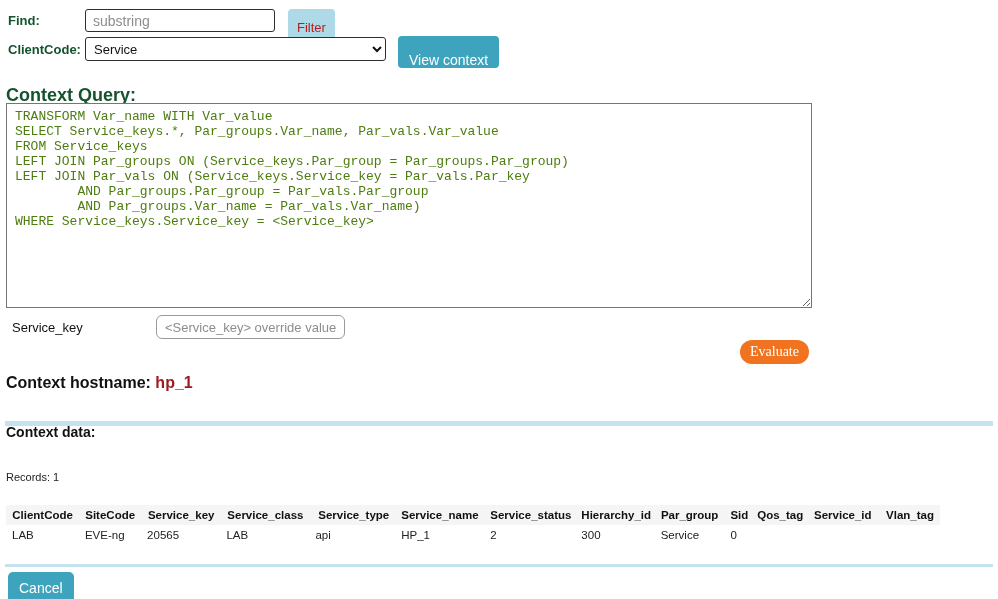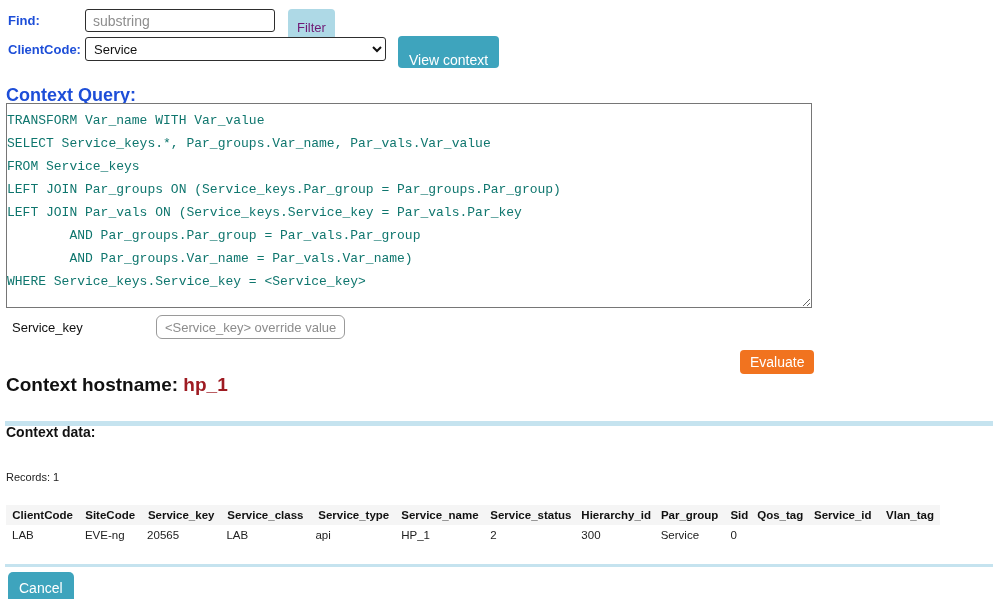--- a/index.html
+++ b/index.html
@@ -10,38 +10,38 @@
     width: 998px;
     height: 599px;
     position: relative;
     overflow: hidden;
   }
   .abs { position: absolute; }
 
   .lbl-bold {
     font-size: 13px;
     font-weight: bold;
-    color: #1d4ed8;
+    color: #14532d;
   }
 
   
   .find-input {
     position: absolute; left: 85px; top: 9px;
     width: 190px; height: 23px;
     border: 1px solid #2e2e2e; border-radius: 3px;
     font-family: "Liberation Sans", sans-serif;
     font-size: 14px; padding: 0 7px; color: #222;
     outline: none;
   }
   .find-input::placeholder, .override-input::placeholder { color: #8d8d8d; opacity: 1; }
 
   .btn-filter {
     position: absolute; left: 288px; top: 9px;
     height: 37px; padding: 5px 9px;
-    background: #aed9e6; color: #701a75;
+    background: #aed9e6; color: #b91c1c;
     border: none; border-radius: 4px;
     font-family: "Liberation Sans", sans-serif;
     font-size: 13px; cursor: pointer;
   }
 
   
   .relations-select {
     position: absolute; left: 85px; top: 37px;
     width: 301px; height: 24px;
     border: 1px solid #2e2e2e; border-radius: 3px;
@@ -59,23 +59,23 @@
     font-family: "Liberation Sans", sans-serif;
     font-size: 14px; cursor: pointer;
   }
 
   
   .query-textarea {
     position: absolute; left: 6px; top: 103px;
     width: 806px; height: 205px;
     border: 1px solid #767676;
     font-family: "Liberation Mono", monospace;
-    font-size: 13px; line-height: 23px;
-    color: #0f766e;
-    padding: 5px 0;
+    font-size: 13px; line-height: 15px;
+    color: #4d7c0f;
+    padding: 5px 8px;
     resize: both;
     outline: none;
     white-space: pre;
     overflow: auto;
   }
 
   .service-key-label {
     position: absolute; left: 12px; top: 320px;
     font-size: 13px; color: #111;
   }
@@ -85,28 +85,28 @@
     border: 1px solid #9a9a9a; border-radius: 6px;
     font-family: "Liberation Sans", sans-serif;
     font-size: 13px; padding: 0 8px; color: #222;
     outline: none;
   }
 
   .btn-evaluate {
     position: absolute; left: 740px; top: 340px;
     height: 24px; padding: 0 10px;
     background: #f1731f; color: #ffffff;
-    border: none; border-radius: 4px;
-    font-family: Liberation Sans, sans-serif;
-    font-size: 14px; cursor: pointer; margin-top: 10px;
+    border: none; border-radius: 12px;
+    font-family: Liberation Serif, serif;
+    font-size: 14px; cursor: pointer;
   }
 
   .hostname-line {
     position: absolute; left: 6px; top: 374px;
-    font-size: 19px; font-weight: bold; color: #111;
+    font-size: 16px; font-weight: bold; color: #111;
   }
   .hostname-value { color: #9e1b22; }
 
   .divider-1 {
     position: absolute; left: 5px; top: 421px;
     width: 988px; height: 5px;
     background: #c5e3ef;
   }
   .divider-2 {
     position: absolute; left: 5px; top: 564px;

